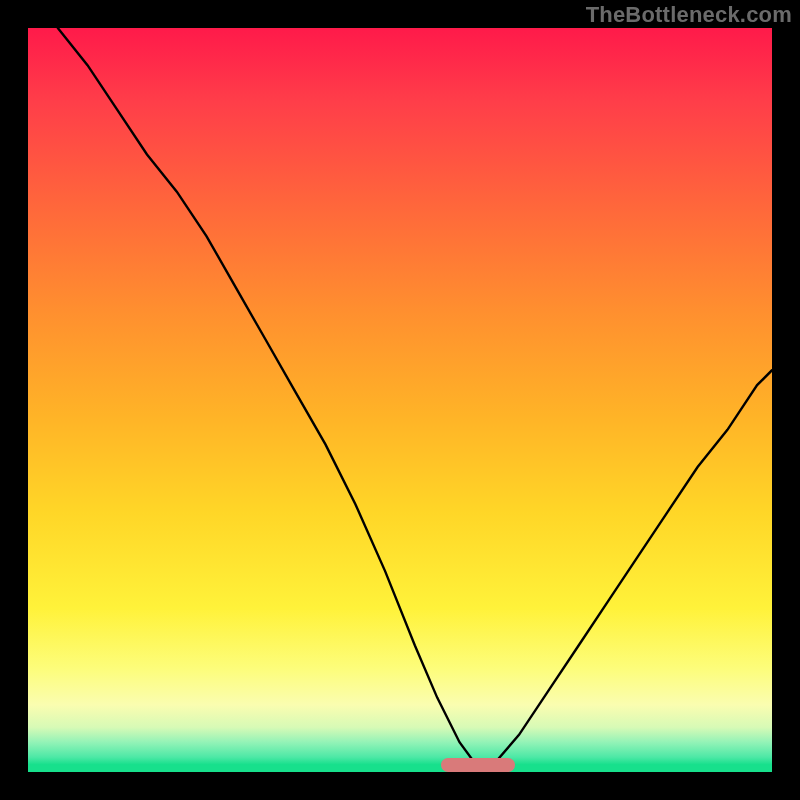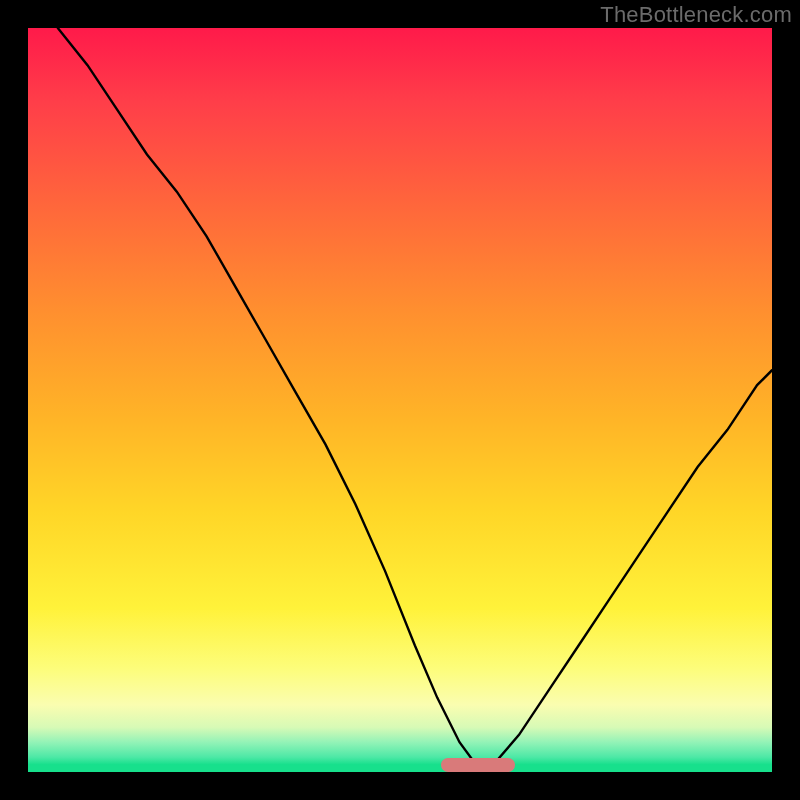--- a/index.html
+++ b/index.html
@@ -15,21 +15,21 @@
     width: 800px;
     height: 800px;
     background: #000;
   }
   .watermark {
     position: absolute;
     top: 2px;
     right: 8px;
     font-family: Arial, Helvetica, sans-serif;
     font-size: 22px;
-    font-weight: 400;
+    font-weight: 700;
     color: #6b6b6b;
     letter-spacing: 0.2px;
   }
   .plot {
     position: absolute;
     left: 28px;
     top: 28px;
     width: 744px;
     height: 744px;
   }

